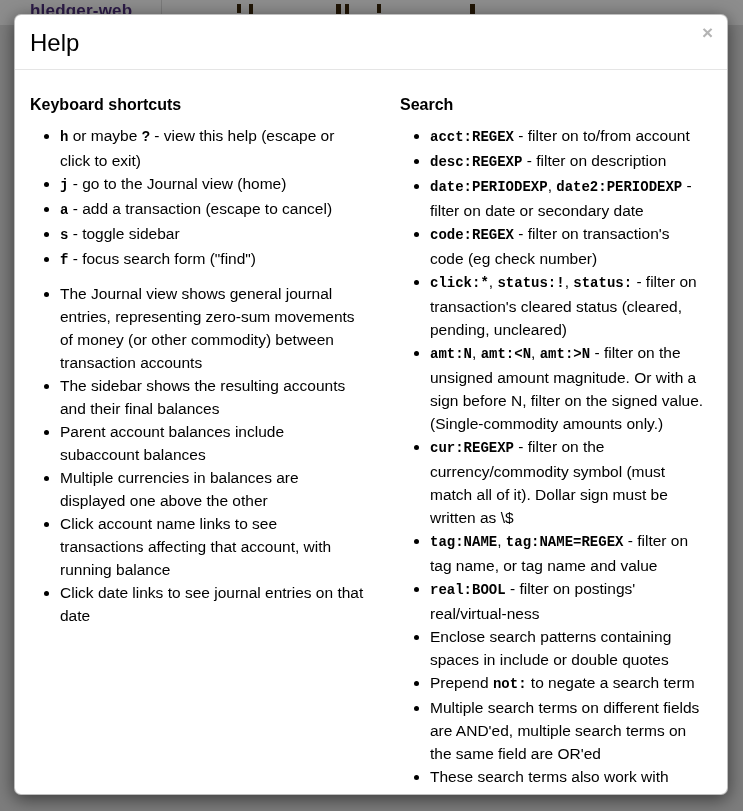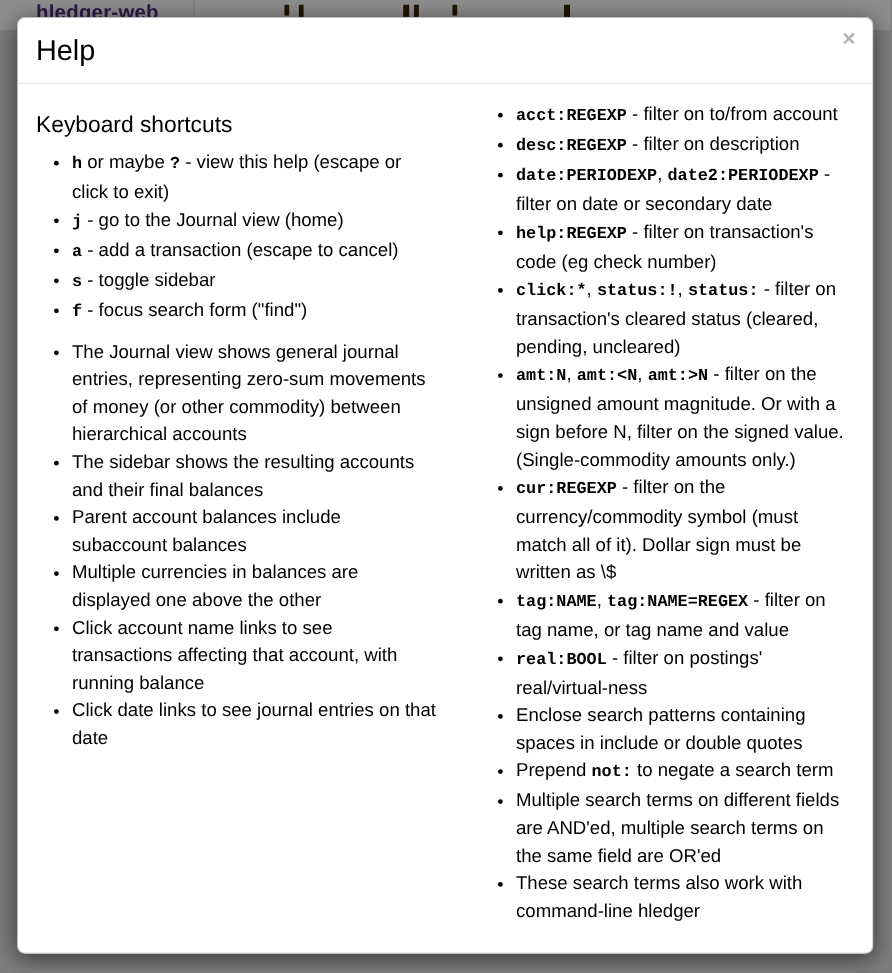--- a/index.html
+++ b/index.html
@@ -81,22 +81,22 @@
     line-height: 19px;
   }
   .modal-body {
     display: flex;
     padding: 14px 15px 15px 15px;
   }
   .col { }
   .col-left  { width: 356px; padding-right: 14px; }
   .col-right { flex: 1; padding-left: 14px; }
   .sec-heading {
-    font-size: 19px;
-    font-weight: normal;
+    font-size: 16px;
+    font-weight: bold;
     line-height: 23px;
     margin: 9px 0 8px 0;
   }
   .sec-heading:not(:first-child) { margin-top: 19px; }
   .sec-list {
     list-style: disc outside;
     margin: 0 0 10px 0;
     padding: 0 8px 0 30px;
   }
   .sec-list li {
@@ -136,34 +136,35 @@
       <div class="col col-left">
           <h4 class="sec-heading">Keyboard shortcuts</h4>
           <ul class="sec-list">
             <li><span class="code">h</span><span> or maybe </span><span class="code">?</span><span> - view this help (escape or click to exit)</span></li>
             <li><span class="code">j</span><span> - go to the Journal view (home)</span></li>
             <li><span class="code">a</span><span> - add a transaction (escape to cancel)</span></li>
             <li><span class="code">s</span><span> - toggle sidebar</span></li>
             <li><span class="code">f</span><span> - focus search form ("find")</span></li>
           </ul>
           <ul class="sec-list">
-            <li><span>The Journal view shows general journal entries, representing zero-sum movements of money (or other commodity) between hierarchical accounts</span></li>
+            <li><span>The Journal view shows general journal entries, representing zero-sum movements of money (or other commodity) between transaction accounts</span></li>
             <li><span>The sidebar shows the resulting accounts and their final balances</span></li>
             <li><span>Parent account balances include subaccount balances</span></li>
             <li><span>Multiple currencies in balances are displayed one above the other</span></li>
             <li><span>Click account name links to see transactions affecting that account, with running balance</span></li>
             <li><span>Click date links to see journal entries on that date</span></li>
           </ul>
         </div>
       <div class="col col-right">
+          <h4 class="sec-heading">Search</h4>
           <ul class="sec-list">
-            <li><span class="code">acct:REGEXP</span><span> - filter on to/from account</span></li>
+            <li><span class="code">acct:REGEX</span><span> - filter on to/from account</span></li>
             <li><span class="code">desc:REGEXP</span><span> - filter on description</span></li>
             <li><span class="code">date:PERIODEXP</span><span>, </span><span class="code">date2:PERIODEXP</span><span> - filter on date or secondary date</span></li>
-            <li><span class="code">help:REGEXP</span><span> - filter on transaction's code (eg check number)</span></li>
+            <li><span class="code">code:REGEX</span><span> - filter on transaction's code (eg check number)</span></li>
             <li><span class="code">click:*</span><span>, </span><span class="code">status:!</span><span>, </span><span class="code">status:</span><span> - filter on transaction's cleared status (cleared, pending, uncleared)</span></li>
             <li><span class="code">amt:N</span><span>, </span><span class="code">amt:&lt;N</span><span>, </span><span class="code">amt:&gt;N</span><span> - filter on the unsigned amount magnitude. Or with a sign before N, filter on the signed value. (Single-commodity amounts only.)</span></li>
             <li><span class="code">cur:REGEXP</span><span> - filter on the currency/commodity symbol (must match all of it). Dollar sign must be written as \$</span></li>
             <li><span class="code">tag:NAME</span><span>, </span><span class="code">tag:NAME=REGEX</span><span> - filter on tag name, or tag name and value</span></li>
             <li><span class="code">real:BOOL</span><span> - filter on postings' real/virtual-ness</span></li>
             <li><span>Enclose search patterns containing spaces in include or double quotes</span></li>
             <li><span>Prepend </span><span class="code">not:</span><span> to negate a search term</span></li>
             <li><span>Multiple search terms on different fields are AND'ed, multiple search terms on the same field are OR'ed</span></li>
             <li><span>These search terms also work with command-line hledger</span></li>
           </ul>

